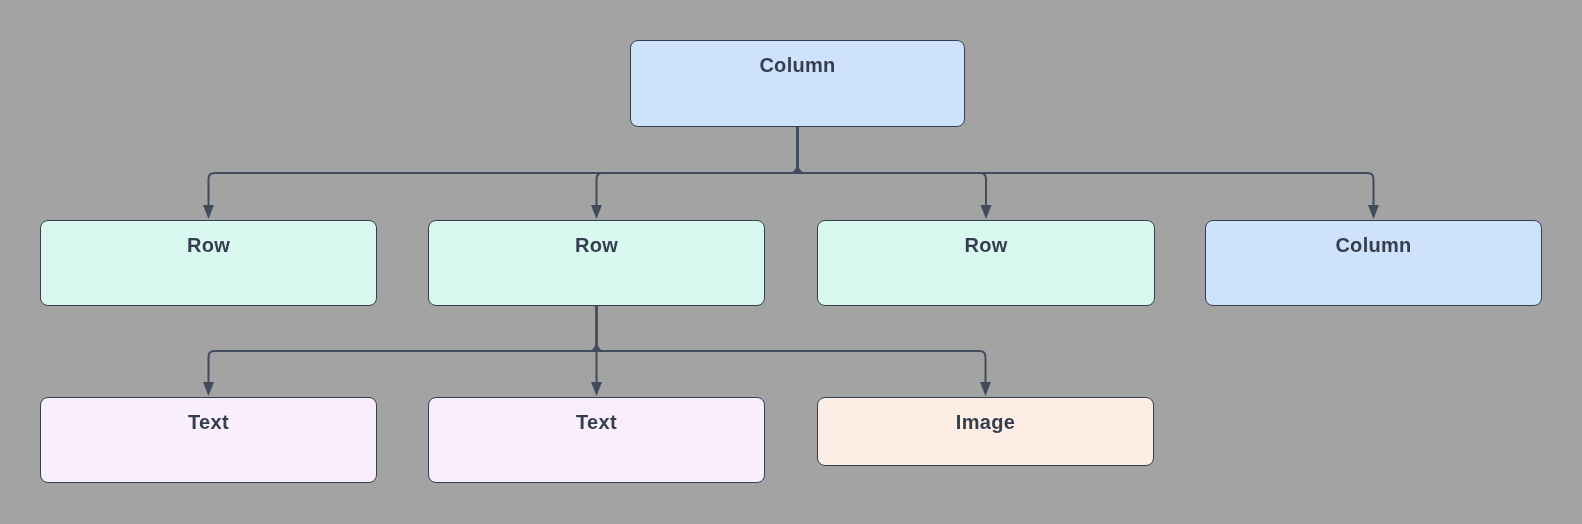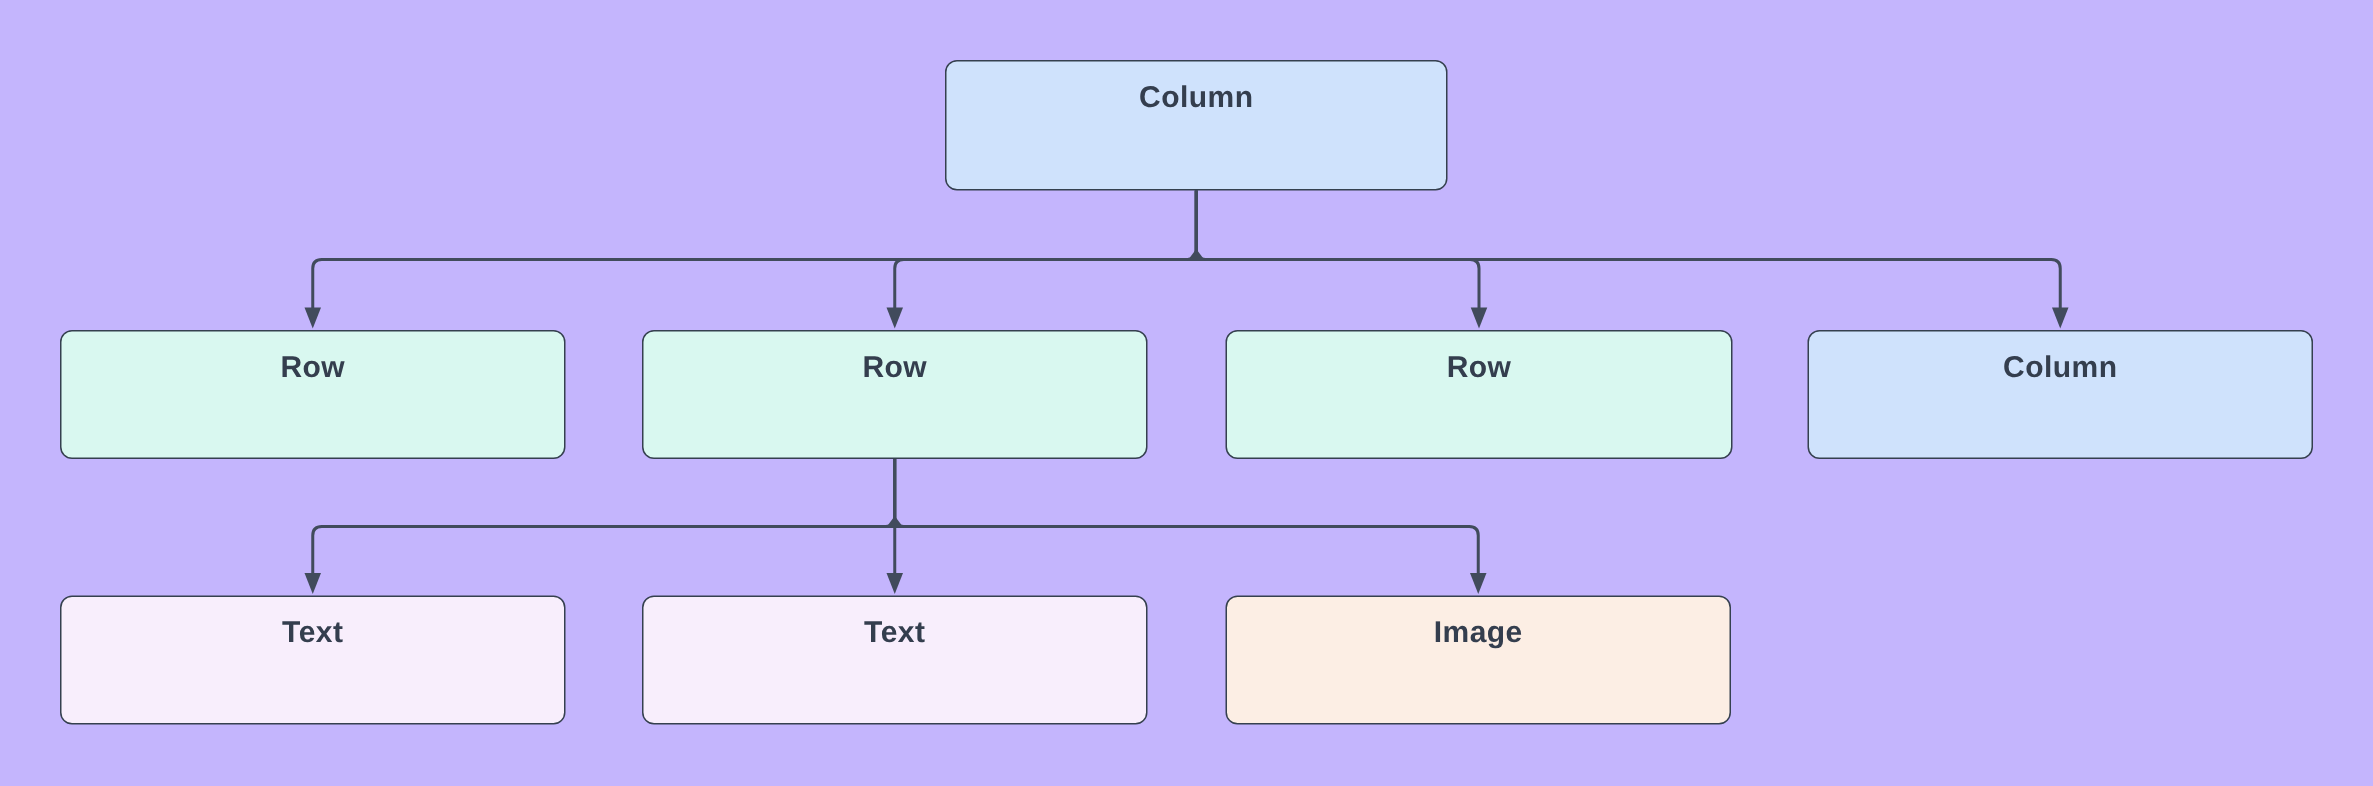--- a/index.html
+++ b/index.html
@@ -44,21 +44,21 @@
     letter-spacing: 0.3px;
   }
   .node-label {
     display: block;
     line-height: 24px;
   }
 </style>
 </head>
 <body>
 
-<div id="canvas" style="background: #c4b5fd;">
+<div id="canvas" style="background: #a3a3a3;">
 
   <svg id="edges-svg" viewBox="0 0 1582 524" xmlns="http://www.w3.org/2000/svg">
 
     <path class="edge" d="M 797.5 127 L 797.5 167 Q 797.5 173 791.5 173 L 214.5 173 Q 208.5 173 208.5 179 L 208.5 206" stroke="#414b5c"></path>
     <path class="edge" d="M 797.5 127 L 797.5 167 Q 797.5 173 791.5 173 L 602.5 173 Q 596.5 173 596.5 179 L 596.5 206" stroke="#414b5c"></path>
     <path class="edge" d="M 797.5 127 L 797.5 167 Q 797.5 173 803.5 173 L 980 173 Q 986 173 986 179 L 986 206" stroke="#414b5c"></path>
     <path class="edge" d="M 797.5 127 L 797.5 167 Q 797.5 173 803.5 173 L 1367.5 173 Q 1373.5 173 1373.5 179 L 1373.5 206" stroke="#414b5c"></path>
 
     <path class="arrowhead" d="M 797.5 166 L 791.5 174 L 803.5 174 Z" fill="#414b5c"></path>
     <path class="arrowhead" d="M 203 205 L 214 205 L 208.5 219 Z" fill="#414b5c"></path>
@@ -91,17 +91,17 @@
   <div class="node" style="left: 1205px; top: 220px; width: 337px; height: 86px; background-color: rgb(207, 226, 252); border-color: rgb(53, 64, 79); color: rgb(52, 62, 78);">
     <span class="node-label">Column</span>
   </div>
 
   <div class="node" style="left: 40px; top: 397px; width: 337px; height: 86px; background-color: rgb(248, 238, 252); border-color: rgb(53, 64, 79); color: rgb(52, 62, 78);">
     <span class="node-label">Text</span>
   </div>
   <div class="node" style="left: 428px; top: 397px; width: 337px; height: 86px; background-color: rgb(248, 238, 252); border-color: rgb(53, 64, 79); color: rgb(52, 62, 78);">
     <span class="node-label">Text</span>
   </div>
-  <div class="node" style="left: 817px; top: 397px; width: 337px; height: 86px; background-color: rgb(252, 238, 228); border-color: rgb(53, 64, 79); color: rgb(52, 62, 78);">
+  <div class="node" style="left: 817px; top: 397px; width: 337px; height: 69px; background-color: rgb(252, 238, 228); border-color: rgb(53, 64, 79); color: rgb(52, 62, 78);">
     <span class="node-label">Image</span>
   </div>
 
 </div>
 
 </body></html>

